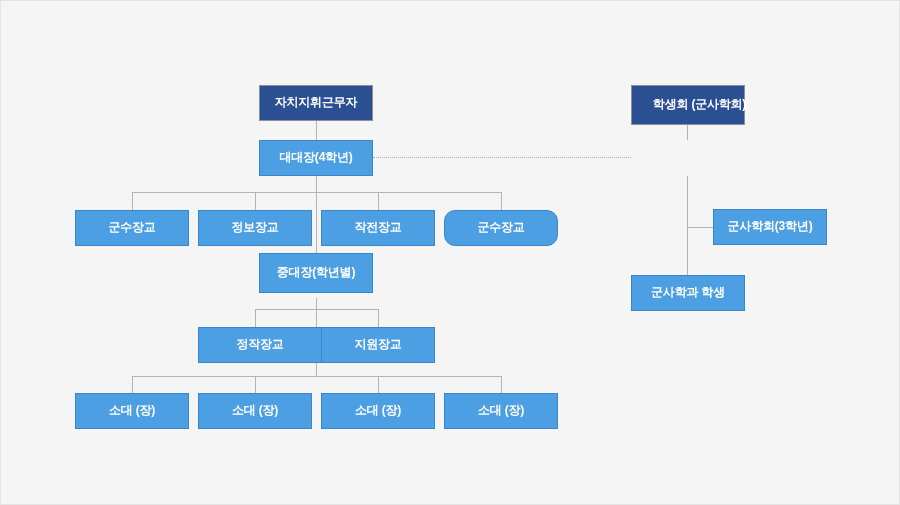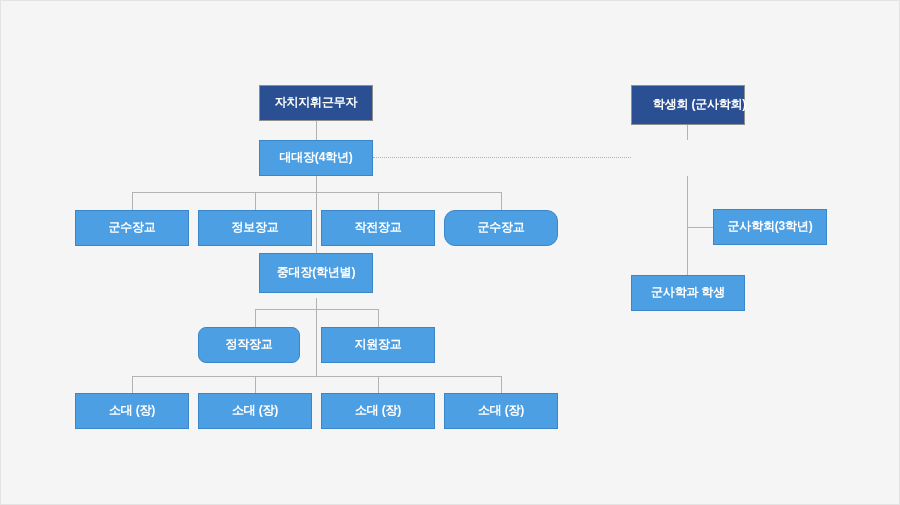--- a/index.html
+++ b/index.html
@@ -90,21 +90,21 @@
   <div class="node primary" style="left:258px; top:252px; width:114px; height:40px;">중대장(학년별)</div>
 
   <div class="edge v" style="left:315px; top:297px; height:11px;"></div>
 
   <div class="edge h" style="left:254px; top:308px; width:124px;"></div>
   <div class="edge v" style="left:254px; top:308px; height:18px;"></div>
   <div class="edge v" style="left:377px; top:308px; height:18px;"></div>
 
   <div class="edge v" style="left:315px; top:308px; height:67px;"></div>
 
-  <div class="node primary" style="left:197px; top:326px; width:102px; height:36px;border-radius:8px;">정작장교</div>
+  <div class="node primary" style="left:197px; top:326px; width:124px; height:36px;">정작장교</div>
   <div class="node primary" style="left:320px; top:326px; width:114px; height:36px;">지원장교</div>
 
   <div class="edge h" style="left:131px; top:375px; width:370px;"></div>
   <div class="edge v" style="left:131px; top:375px; height:17px;"></div>
   <div class="edge v" style="left:254px; top:375px; height:17px;"></div>
   <div class="edge v" style="left:377px; top:375px; height:17px;"></div>
   <div class="edge v" style="left:500px; top:375px; height:17px;"></div>
 
   <div class="node primary" style="left:74px; top:392px; width:114px; height:36px;">소대 (장)</div>
   <div class="node primary" style="left:197px; top:392px; width:114px; height:36px;">소대 (장)</div>

